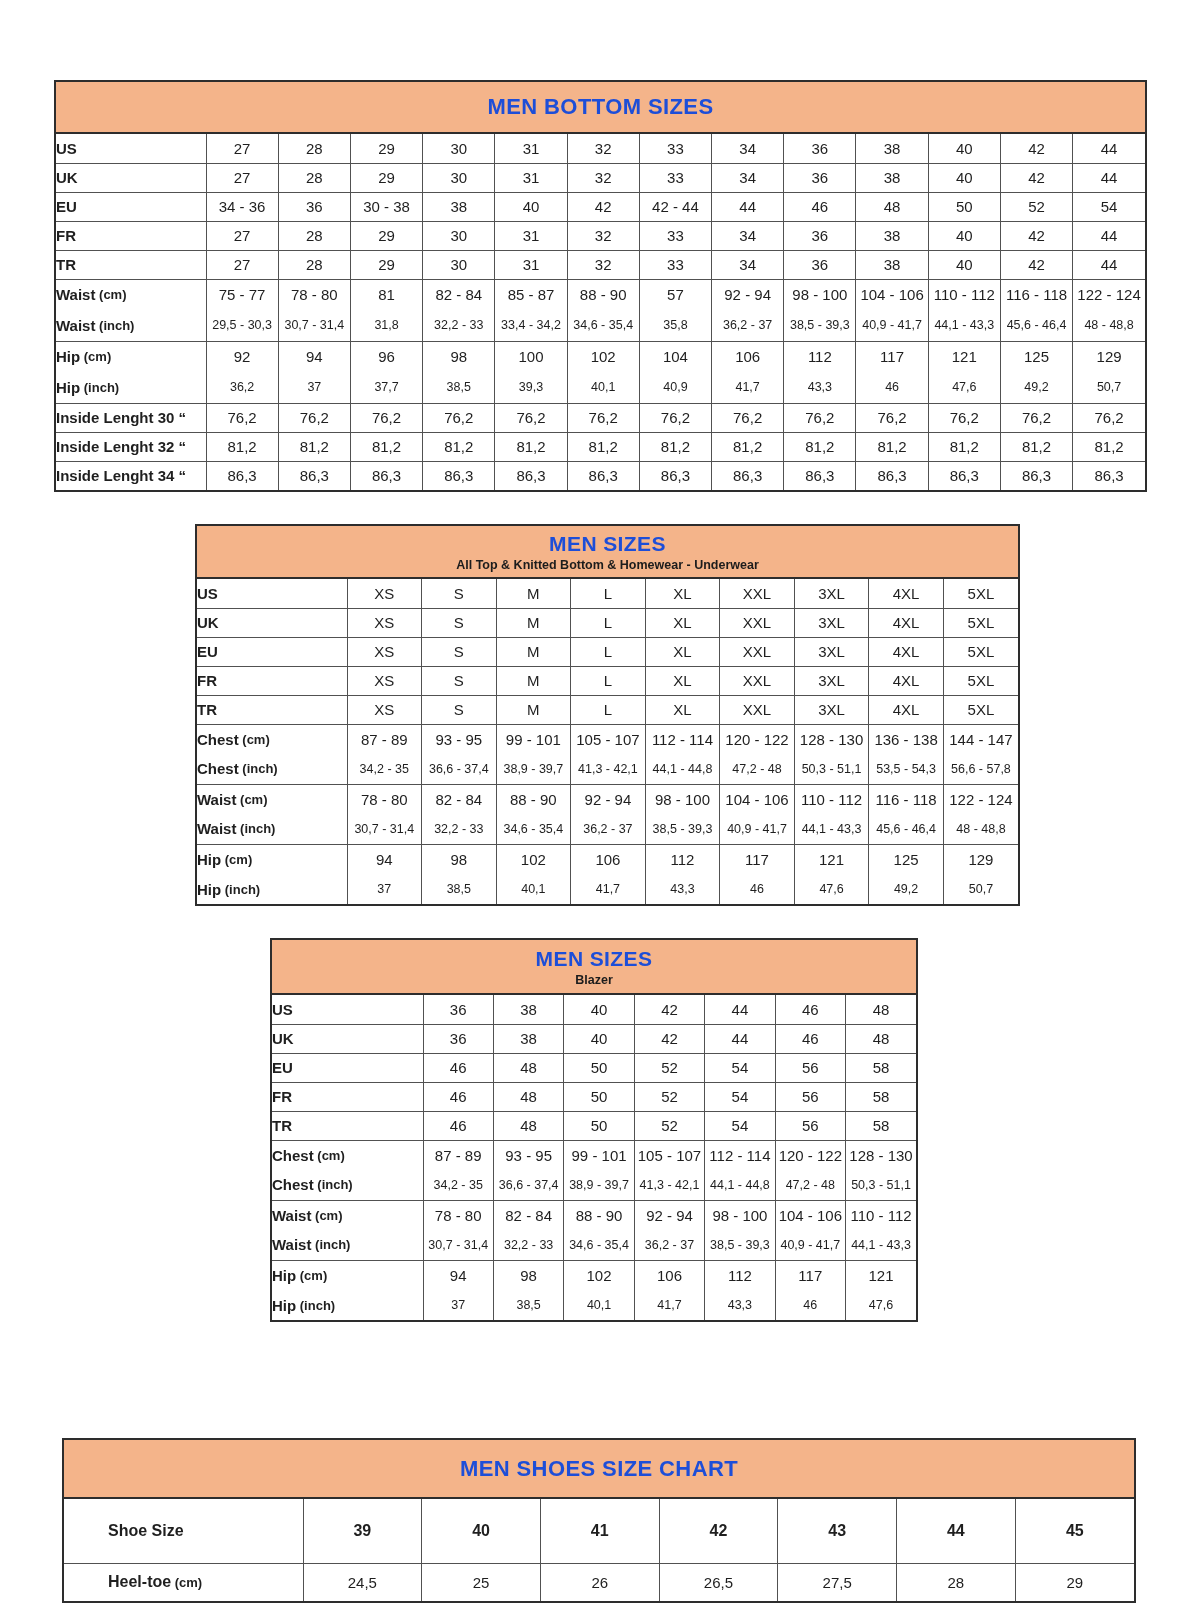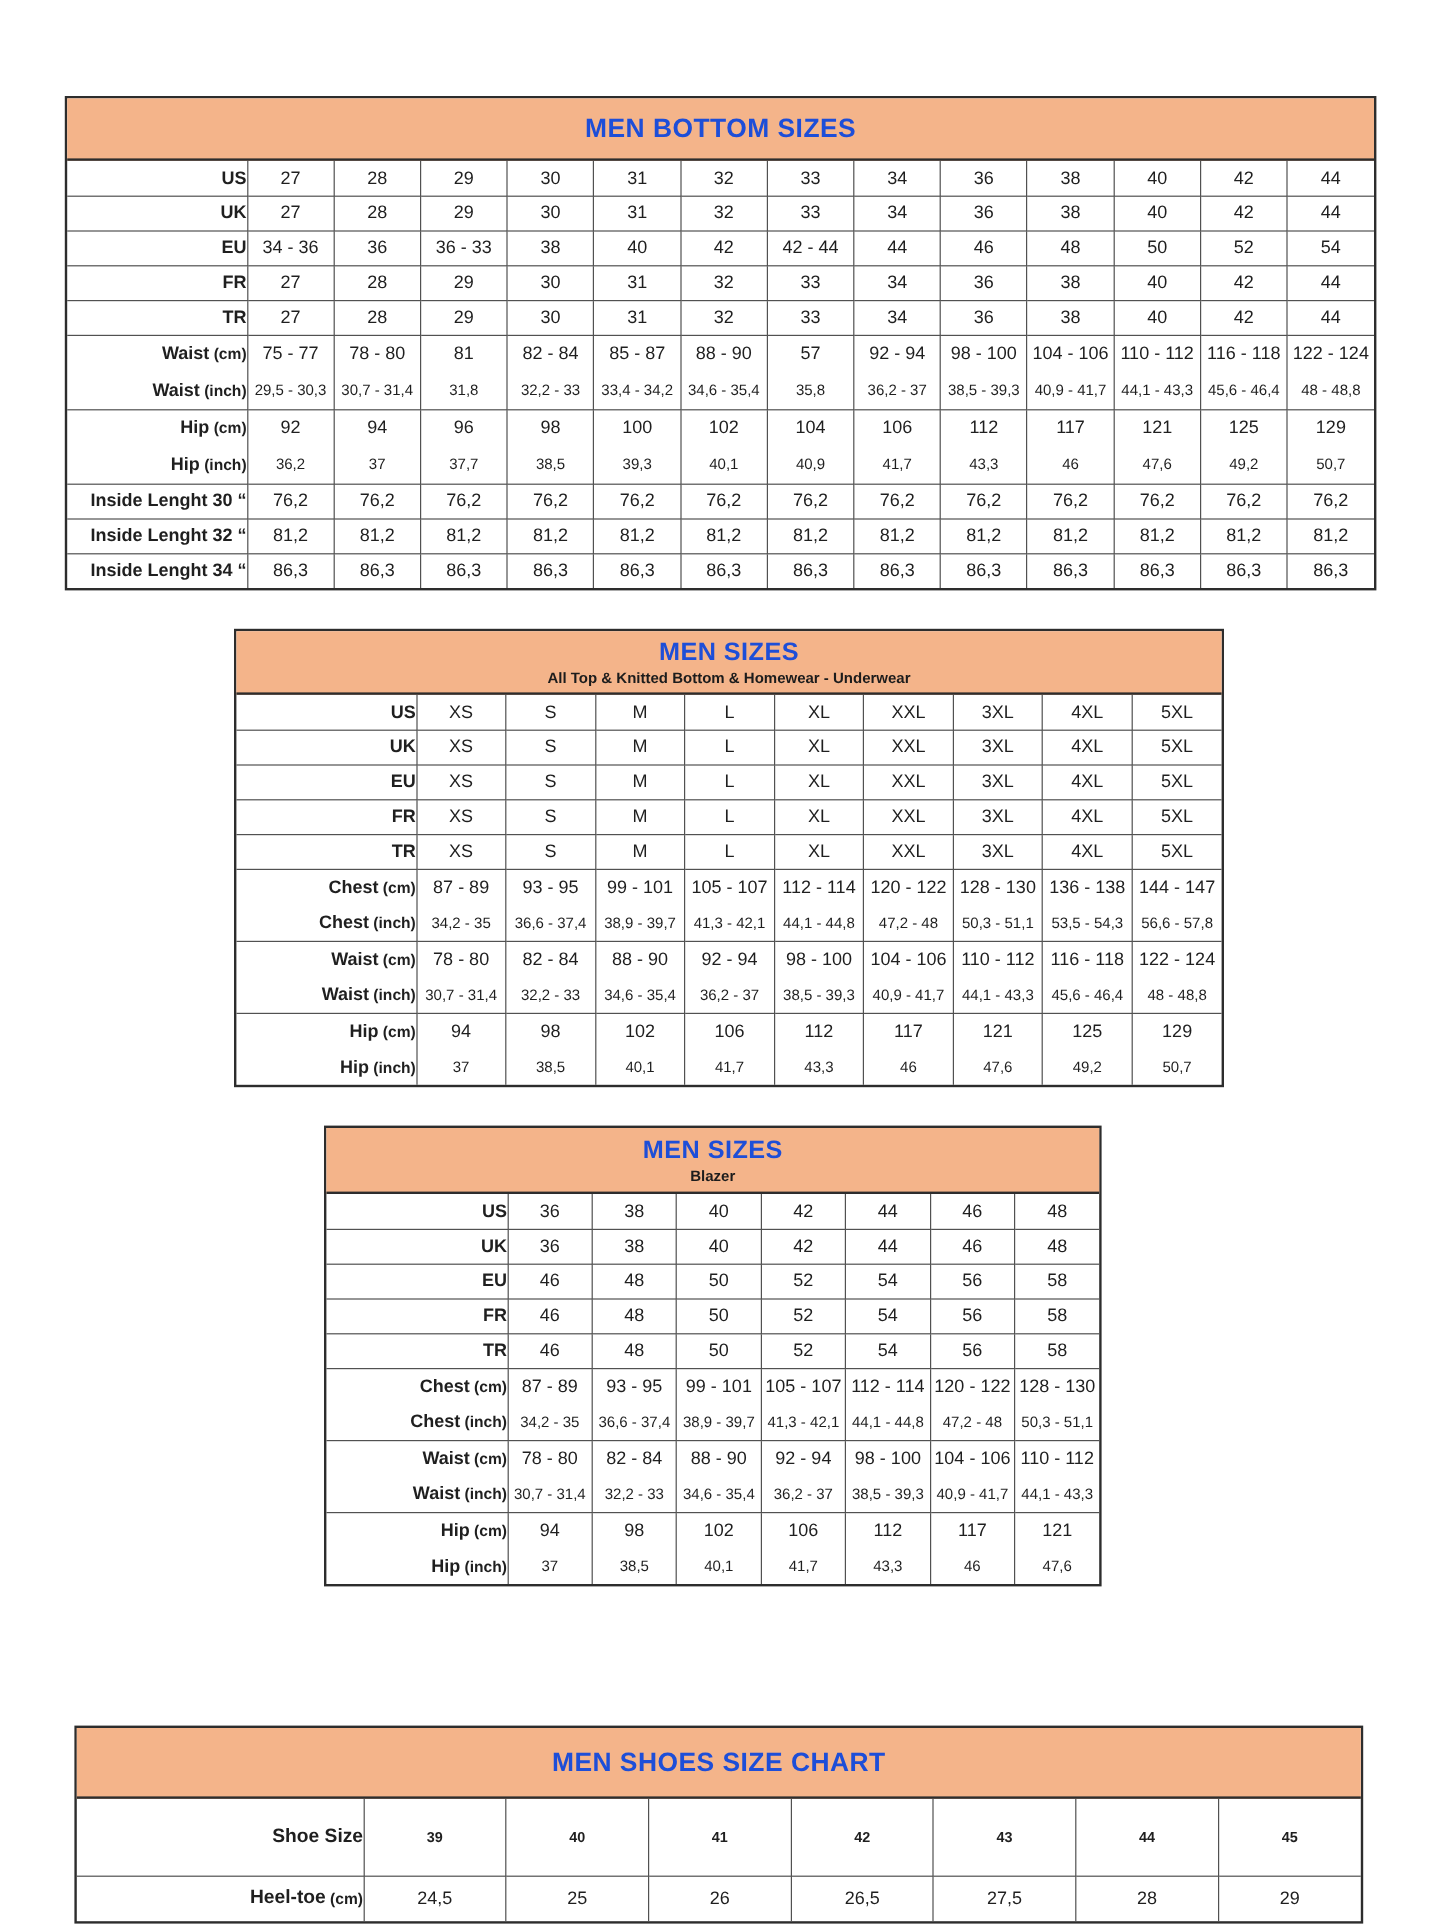--- a/index.html
+++ b/index.html
@@ -19,26 +19,26 @@
   tr:last-child td { border-bottom:none; }
   td:first-child { border-left:none; }
   td:last-child { border-right:none; }
 
   .line { display:flex; align-items:center; justify-content:center; }
   tr.single td { height:29px; }
   tr.single td .line { height:100%; }
   tr.pair td { height:62px; }
   tr.pair td .line { height:50%; }
 
-  td.lbl .line { justify-content:flex-end; padding-left:15px; }
+  td.lbl .line { justify-content:flex-start; }
   .nm { font-weight:bold; font-size:15px; white-space:nowrap; }
   .un { font-weight:bold; font-size:13px; white-space:nowrap; }
   .v1 { font-size:15px; white-space:nowrap; }
   .v2 { font-size:12.5px; white-space:nowrap; }
-  td.bold .v1 { font-weight:bold; font-size:12px; }
+  td.bold .v1 { font-weight:bold; font-size:16px; }
   tr.sm .nm { font-size:15px; }
 
   .t1 { left:54px;  top:80px;   width:1093px; }
   .t1 .bar { height:52px; }  .t1 .bar .title { font-size:22px; }
   .t1 td.lbl { width:150px; }
 
   .t2 { left:195px; top:524px;  width:825px; }
   .t2 .bar { height:53px; }
   .t2 td.lbl { width:150px; }
   .t2 tr.pair td { height:60px; }
@@ -164,21 +164,21 @@
                 <span class="nm">EU</span>
               </div>
             </td>
             <td>
               <div class="line v1">34 - 36</div>
             </td>
             <td>
               <div class="line v1">36</div>
             </td>
             <td>
-              <div class="line v1">36 - 33</div>
+              <div class="line v1">30 - 38</div>
             </td>
             <td>
               <div class="line v1">38</div>
             </td>
             <td>
               <div class="line v1">40</div>
             </td>
             <td>
               <div class="line v1">42</div>
             </td>

